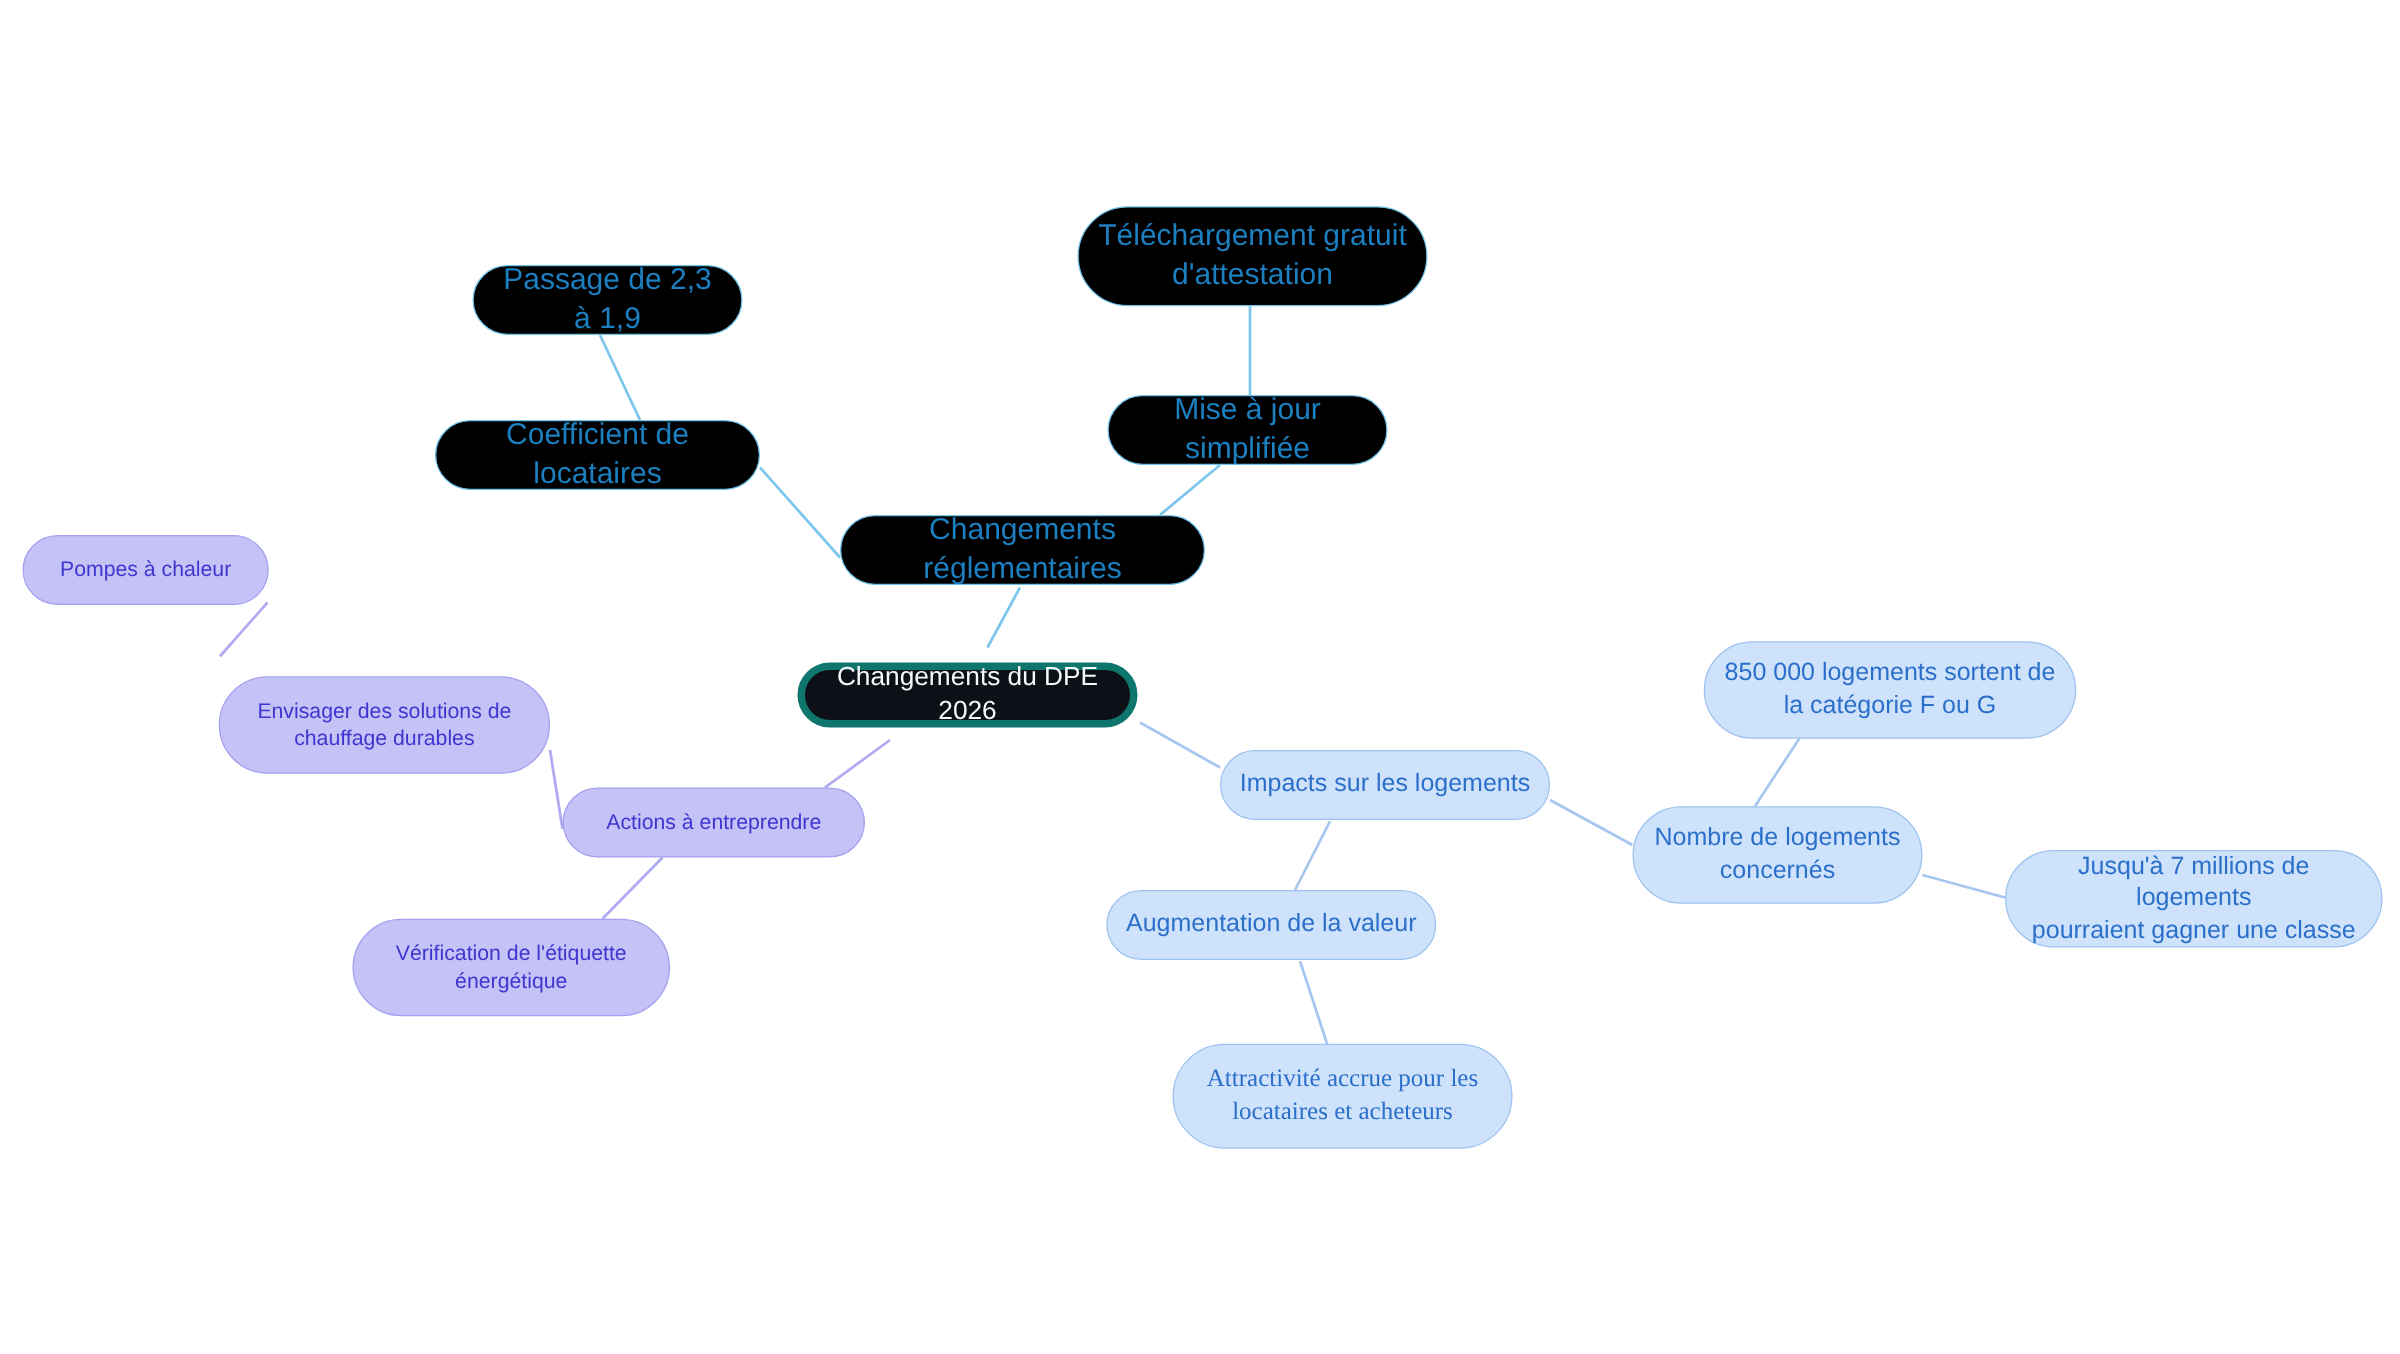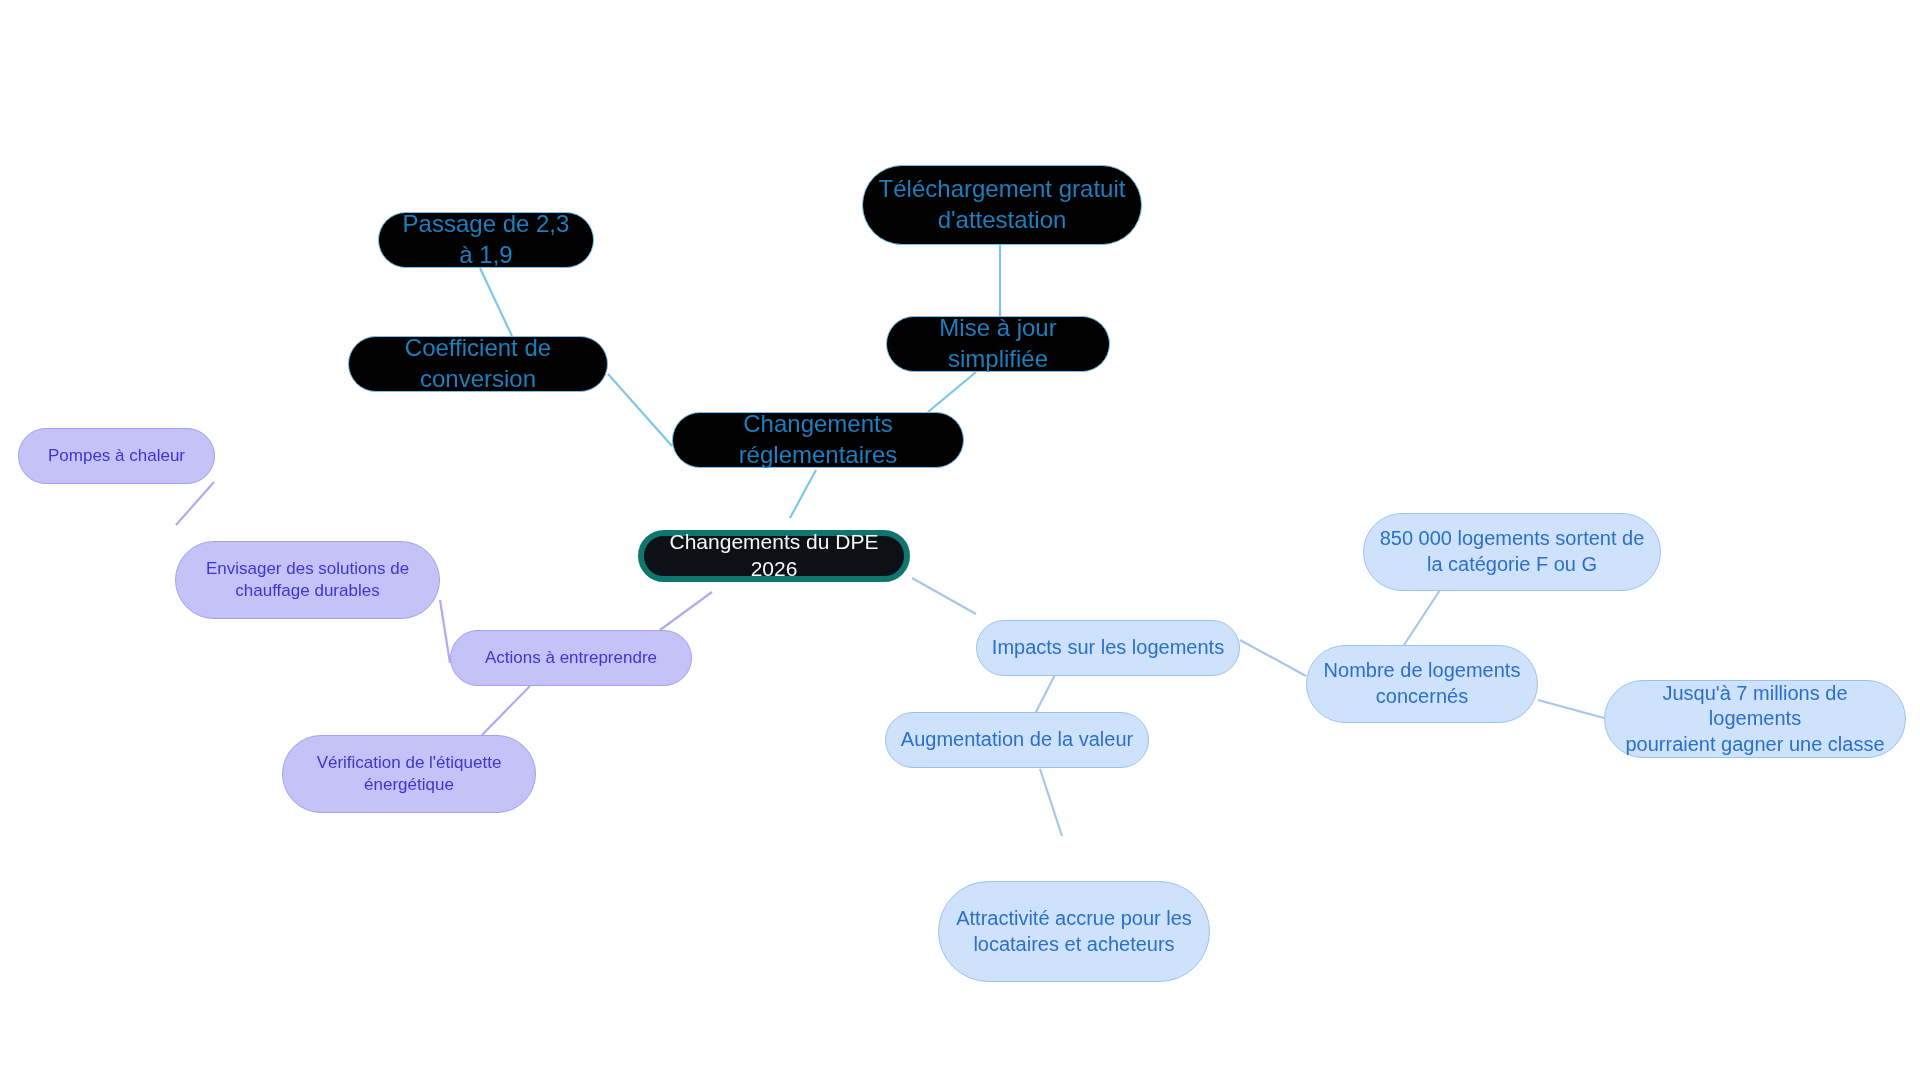--- a/index.html
+++ b/index.html
@@ -98,43 +98,43 @@
 
     <path d="M 214 482 L 176 525" stroke="#b0aaf2" stroke-width="2.2" fill="none"></path>
 
     <path d="M 530 686 L 482 735" stroke="#b0aaf2" stroke-width="2.2" fill="none"></path>
   </svg>
 
   <div class="node root" style="left:638px; top:530px; width:272px; height:52px;">Changements du DPE 2026</div>
 
   <div class="node blue-mid" style="left:672px; top:412px; width:292px; height:56px;">Changements réglementaires</div>
 
-  <div class="node blue-mid" style="left:348px; top:336px; width:260px; height:56px;">Coefficient de conversion</div>
+  <div class="node blue-mid" style="left:348px; top:336px; width:260px; height:56px;">Coefficient de locataires</div>
 
   <div class="node blue-mid" style="left:378px; top:212px; width:216px; height:56px;">Passage de 2,3 à 1,9</div>
 
   <div class="node blue-mid" style="left:886px; top:316px; width:224px; height:56px;">Mise à jour simplifiée</div>
 
   <div class="node blue-mid" style="left:862px; top:165px; width:280px; height:80px;">Téléchargement gratuit
 d'attestation</div>
 
-  <div class="node blue-light" style="left:976px; top:600px; width:264px; height:56px;margin-top:20px;">Impacts sur les logements</div>
+  <div class="node blue-light" style="left:976px; top:600px; width:264px; height:56px;">Impacts sur les logements</div>
 
   <div class="node blue-light" style="left:1306px; top:645px; width:232px; height:78px;">Nombre de logements
 concernés</div>
 
   <div class="node blue-light" style="left:1363px; top:513px; width:298px; height:78px;">850 000 logements sortent de
 la catégorie F ou G</div>
 
   <div class="node blue-light" style="left:1604px; top:680px; width:302px; height:78px;">Jusqu'à 7 millions de logements
 pourraient gagner une classe</div>
 
   <div class="node blue-light" style="left:885px; top:712px; width:264px; height:56px;">Augmentation de la valeur</div>
 
-  <div class="node blue-light" style="left:938px; top:881px; width:272px; height:101px;">Attractivité accrue pour les
+  <div class="node blue-light" style="left:938px; top:835px; width:272px; height:84px;font-family:Liberation Serif, serif;">Attractivité accrue pour les
 locataires et acheteurs</div>
 
   <div class="node purple" style="left:450px; top:630px; width:242px; height:56px;">Actions à entreprendre</div>
 
   <div class="node purple" style="left:175px; top:525px; width:265px; height:78px;margin-top:16px;">Envisager des solutions de
 chauffage durables</div>
 
   <div class="node purple" style="left:18px; top:428px; width:197px; height:56px;">Pompes à chaleur</div>
 
   <div class="node purple" style="left:282px; top:735px; width:254px; height:78px;">Vérification de l'étiquette

